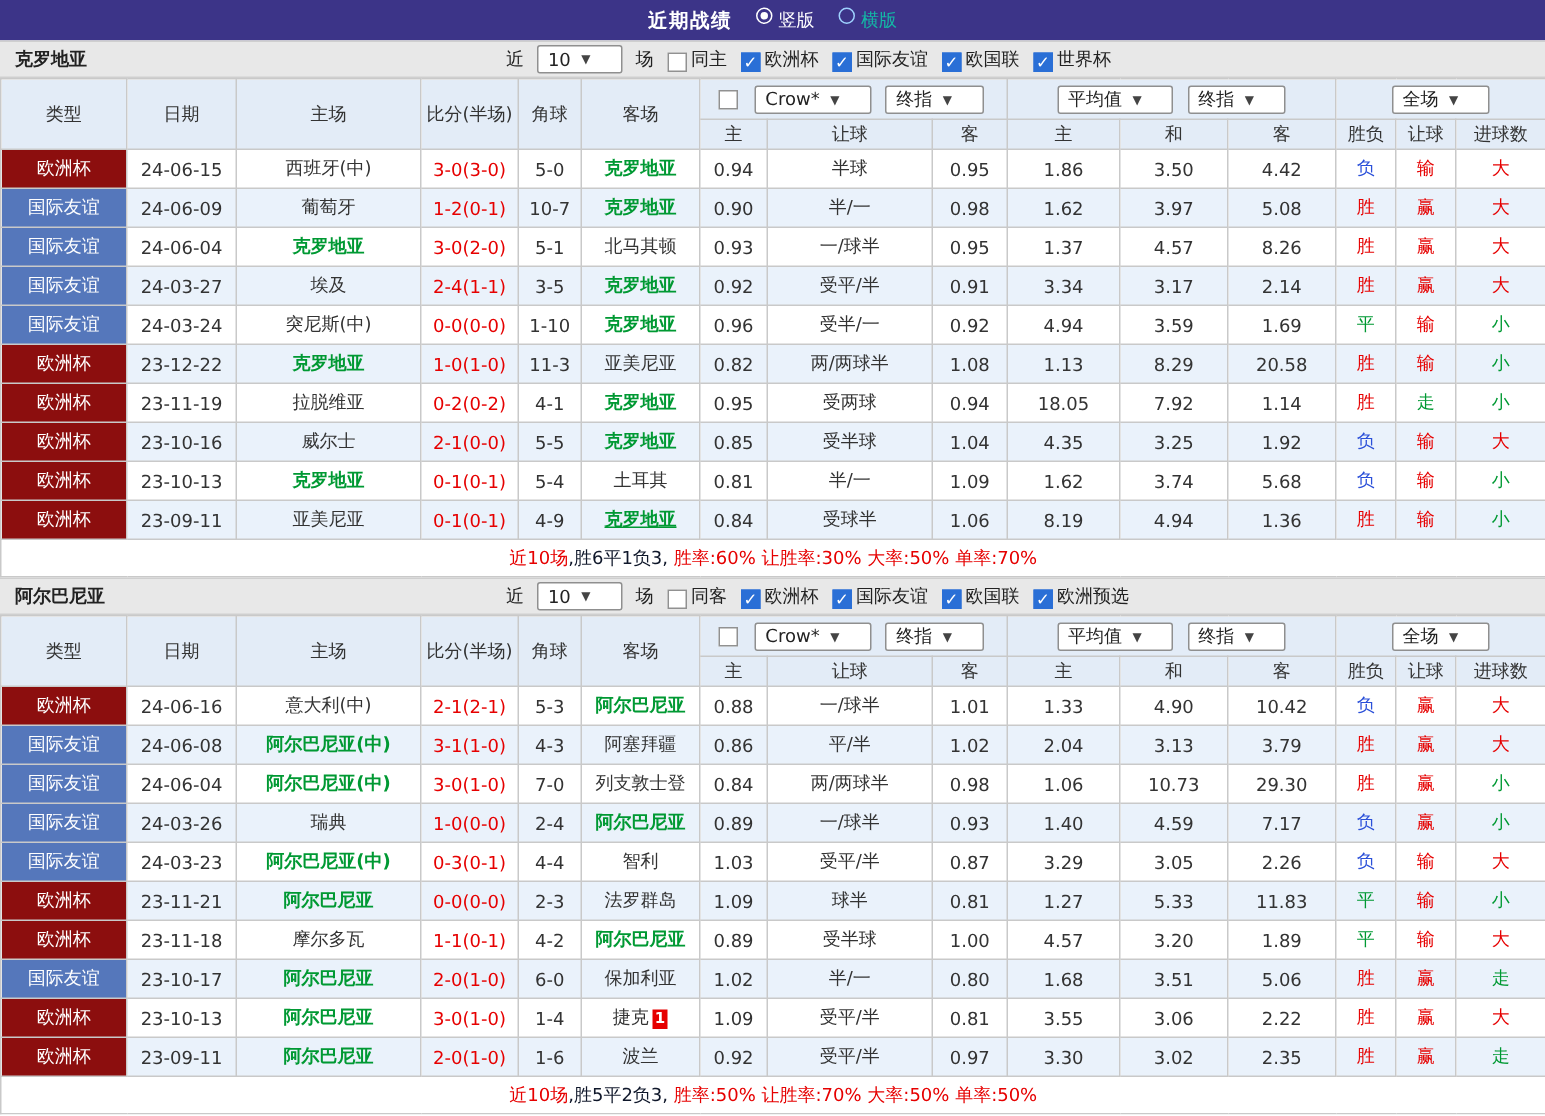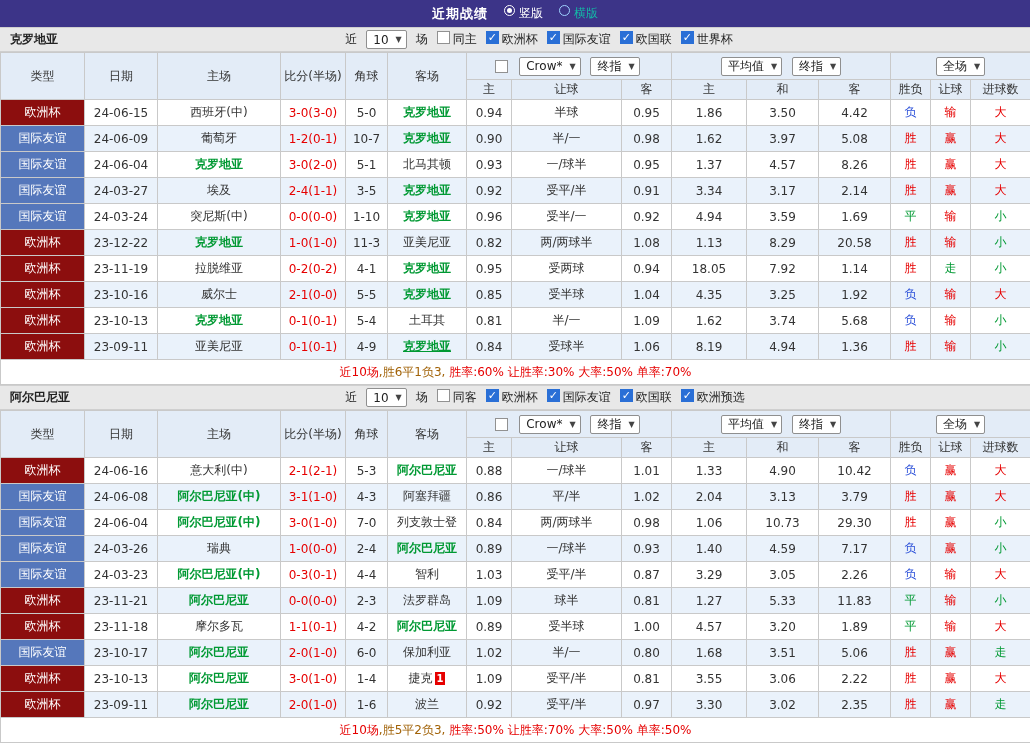--- a/index.html
+++ b/index.html
@@ -8,46 +8,46 @@
 .tb-title{font-weight:bold;font-size:13px;letter-spacing:1px}
 .radio-opt{display:inline-flex;gap:4px;cursor:pointer}
 .radio{width:11px;height:11px;border:1px solid #fff;border-radius:50%;position:relative;display:inline-block}
 .radio.sel::after{content:"";position:absolute;left:2px;top:2px;width:5px;height:5px;border-radius:50%;background:#fff}
 .alt-opt{color:#14b8a6}
 .alt-opt .radio{border-color:#9fd2ff}
 .section-bar{height:25px;background:#e8e8e8;border-top:1px solid #cfcfcf;border-bottom:1px solid #cfcfcf;display:flex;align-items:center;padding:0 10px}
 .team-title{font-weight:bold;color:#222}
 .bar-controls{display:flex;align-items:center;gap:9px;margin:0 auto}
 .lbl{color:#222}
-.cb-group{display:inline-flex;align-items:flex-start;gap:3px;cursor:pointer}
+.cb-group{display:inline-flex;align-items:flex-end;gap:3px;cursor:pointer}
 .cb{width:13px;height:13px;border:1px solid #919191;background:#fff;display:inline-block;position:relative;vertical-align:middle}
 .cb.checked{background:#2a6fd6;border-color:#2a6fd6}
 .cb.checked::after{content:"✓";position:absolute;left:1px;top:-1px;color:#fff;font-size:11px;line-height:13px}
-.dd{display:inline-flex;align-items:center;justify-content:space-between;gap:7px;background:#fff;border:1px solid #8f8f8f;border-radius:2px;height:19px;padding:0 4px 0 6px;cursor:pointer;vertical-align:middle;color:#222}
+.dd{display:inline-flex;align-items:center;justify-content:space-between;gap:7px;background:#fff;border:1px solid #8f8f8f;border-radius:2px;height:19px;padding:0 20px 0 6px;cursor:pointer;vertical-align:middle;color:#222}
 .dd .arr{font-size:8px;color:#444}
 .dd-count{min-width:40px}
 table.grid{width:1030px;table-layout:fixed;border-collapse:collapse}
 .grid th,.grid td{border:1px solid #c9c9c9;text-align:center;vertical-align:middle;white-space:nowrap;overflow:hidden}
 .grid thead th{background:#e3ecf7;font-weight:normal;color:#333}
 .ctrl-row th{height:27px}
 .sub-row th{height:20px}
 .ctrl .cb{margin-right:4px}
 .ctrl .dd{margin:0 3px}
 tbody td{height:26px;color:#333}
 tr.alt td{background:#eaf2fb}
 td.type-cell{color:#fff}
 td.score{color:#e60000}
 .team{color:#333}
 .team.focus{color:#009933;font-weight:bold;cursor:pointer}
 .team.u{text-decoration:underline}
 .card{display:inline-block;background:#e60000;color:#fff;font-size:10px;line-height:13px;padding:0 2px;margin-left:2px;font-weight:bold}
 td.c-red,span.c-red{color:#e60000}
 td.c-green,span.c-green{color:#009933}
 td.c-blue,span.c-blue{color:#2b50d9}
-span.c-black{color:#a16207}
+span.c-black{color:#0f172a}
 .summary-cell{height:25px;background:#fff}
 .summary-wrap{white-space:pre}
 </style>
 </head>
 <body>
 
 <div class="topbar">
   <span class="tb-title">近期战绩</span>
   <label class="radio-opt">
     <span class="radio sel"></span>

